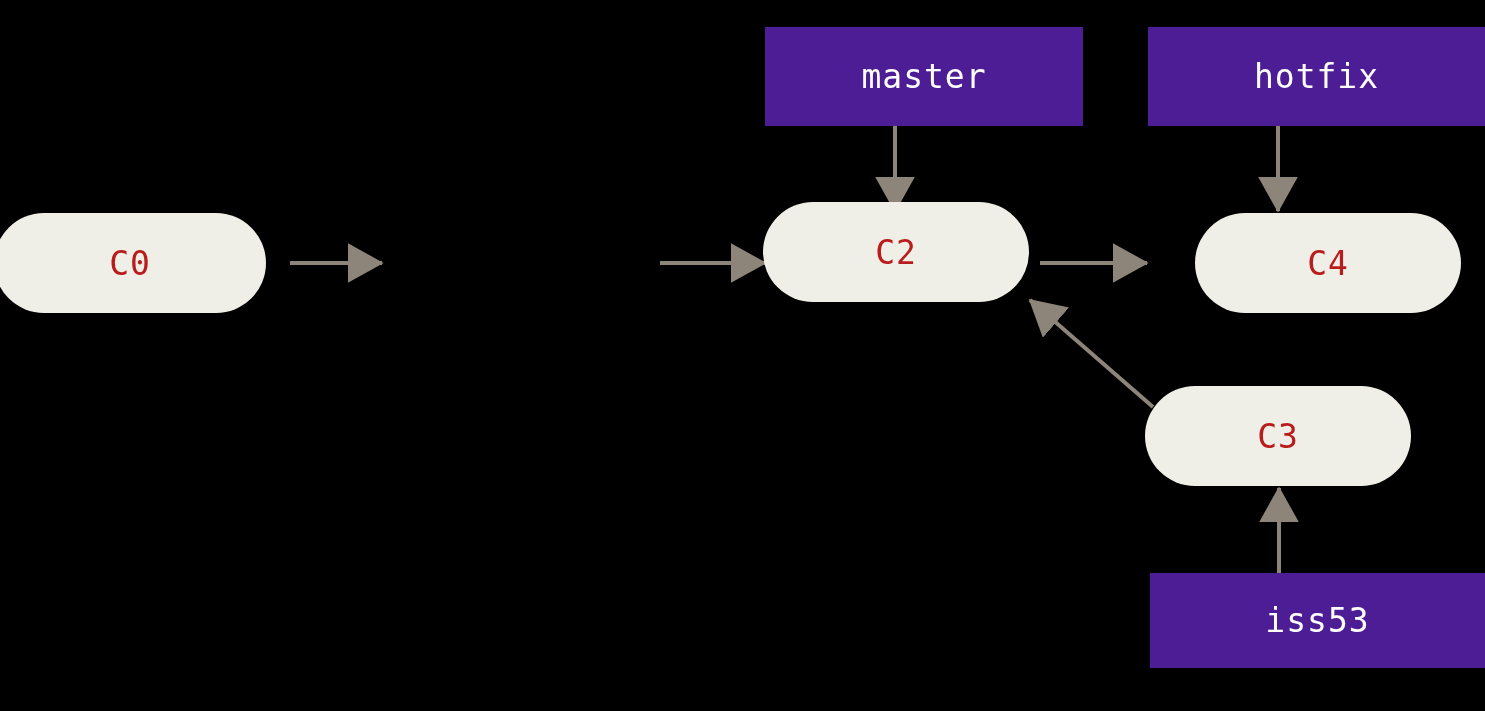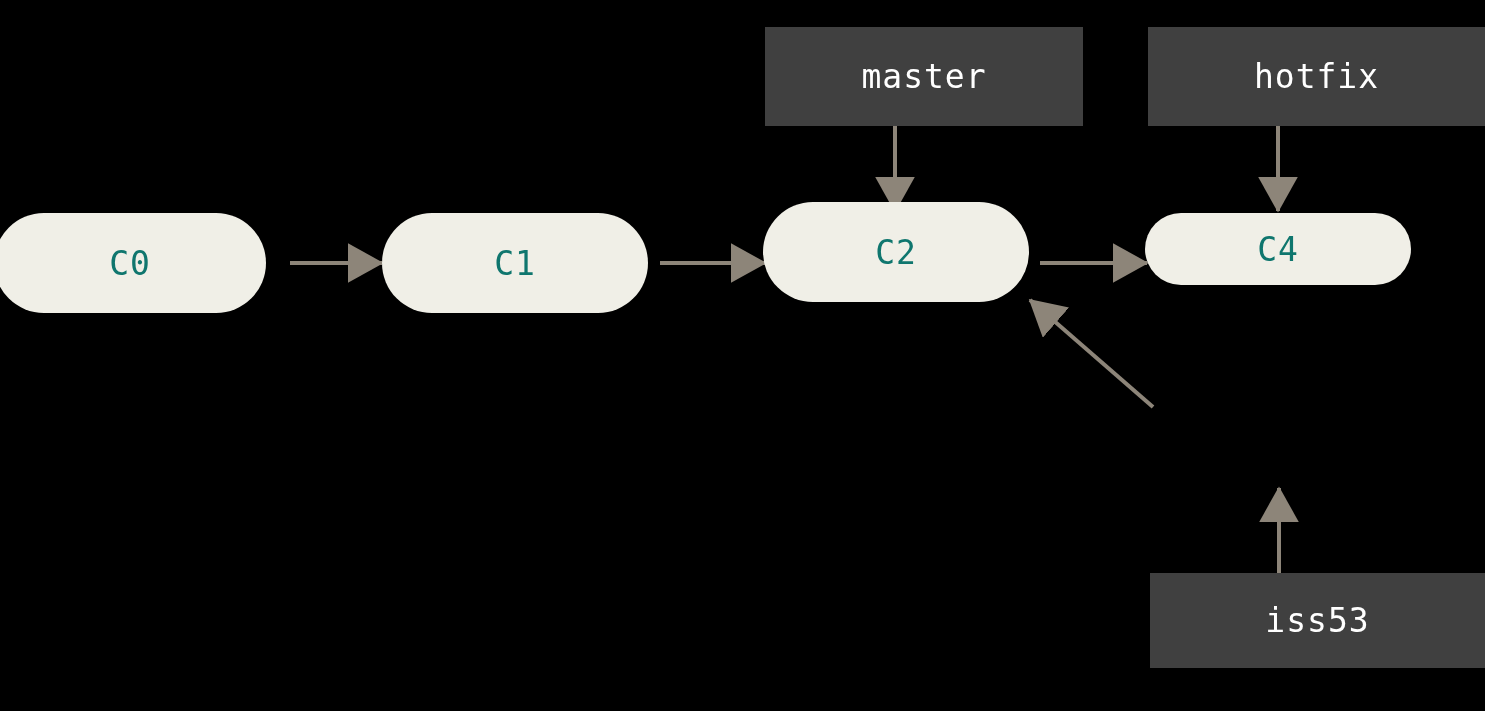--- a/index.html
+++ b/index.html
@@ -31,30 +31,30 @@
   .commit-node {
     position: absolute;
     background: #f0efe7;
     border-radius: 50px;
     display: flex;
     align-items: center;
     justify-content: center;
     box-sizing: border-box;
   }
   .commit-label {
-    color: #0f766e;
+    color: #b91c1c;
     font-family: "DejaVu Sans Mono", "Liberation Mono", monospace;
     font-size: 33px;
     letter-spacing: 1px;
     line-height: 1;
     user-select: none;
   }
   .branch-box {
     position: absolute;
-    background: #404040;
+    background: #4c1d95;
     display: flex;
     align-items: center;
     justify-content: center;
     box-sizing: border-box;
   }
   .branch-label {
     color: #ffffff;
     font-family: "DejaVu Sans Mono", "Liberation Mono", monospace;
     font-size: 33px;
     letter-spacing: 1px;
@@ -89,32 +89,32 @@
 
     <line x1="1278" y1="126" x2="1278" y2="211" stroke="#8d8579" stroke-width="4" marker-end="url(#arrow-end)"></line>
 
     <line x1="1279" y1="573" x2="1279" y2="488" stroke="#8d8579" stroke-width="4" marker-end="url(#arrow-end)"></line>
   </svg>
 
   <div class="commit-node" style="left:-6px; top:213px; width:272px; height:100px;">
     <span class="commit-label">C0</span>
   </div>
 
-  <div class="commit-node" style="left:382px; top:213px; width:266px; height:100px;">
-    <span class="commit-label">C1</span>
-  </div>
 
   <div class="commit-node" style="left:763px; top:202px; width:266px; height:100px;">
     <span class="commit-label">C2</span>
   </div>
 
-  <div class="commit-node" style="left:1145px; top:213px; width:266px; height:72px;">
+  <div class="commit-node" style="left:1195px; top:213px; width:266px; height:100px;">
     <span class="commit-label">C4</span>
   </div>
 
+  <div class="commit-node" style="left:1145px; top:386px; width:266px; height:100px;">
+    <span class="commit-label">C3</span>
+  </div>
 
   <div class="branch-box" style="left:765px; top:27px; width:318px; height:99px;">
     <span class="branch-label">master</span>
   </div>
 
   <div class="branch-box" style="left:1148px; top:27px; width:337px; height:99px;text-align:right;">
     <span class="branch-label">hotfix</span>
   </div>
 
   <div class="branch-box" style="left:1150px; top:573px; width:335px; height:95px;align-items:center;">

